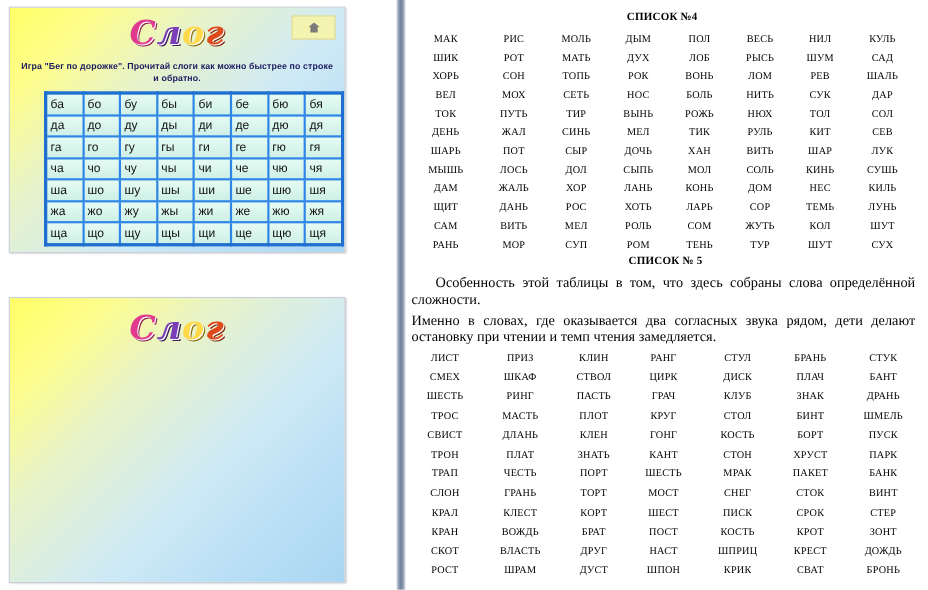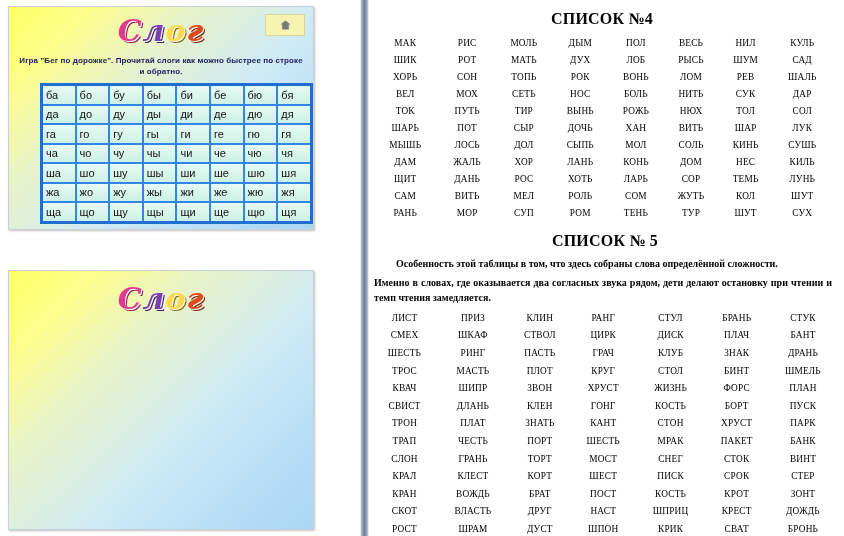--- a/index.html
+++ b/index.html
@@ -83,29 +83,28 @@
     color:#111;
     padding:0 0 0 3px;
     background:linear-gradient(to bottom,#e6fbf4,#cdf0e6);
     font-family:"Liberation Sans",sans-serif;
   }
 
   
   .list-block{position:relative;font-family:"Liberation Serif","DejaVu Serif",serif;}
   .list-title{
     text-align:center;
-    font-size:16px;font-weight:bold;color:#000;
+    font-size:10px;font-weight:bold;color:#000;
     margin:0 0 6px 0;
     letter-spacing:.2px;
   }
   .list-note{
-    font-size:10px;color:#000;line-height:15px;
+    font-size:13px;color:#000;line-height:15px;
     text-align:justify;
     margin:0 6px 4px 2px;
-    font-weight:bold;
   }
   .list-note .indent{display:inline-block;width:22px;}
   .word-grid{width:100%;border-collapse:collapse;}
   .word-grid td{
     text-align:center;
     font-size:9.3px;
     color:#000;
     padding:0;
     height:17px;
     letter-spacing:.2px;
@@ -275,20 +274,30 @@
               <td>ТОК</td>
               <td>ПУТЬ</td>
               <td>ТИР</td>
               <td>ВЫНЬ</td>
               <td>РОЖЬ</td>
               <td>НЮХ</td>
               <td>ТОЛ</td>
               <td>СОЛ</td>
             </tr>
             <tr>
+              <td>ДЕНЬ</td>
+              <td>ЖАЛ</td>
+              <td>СИНЬ</td>
+              <td>МЕЛ</td>
+              <td>ТИК</td>
+              <td>РУЛЬ</td>
+              <td>КИТ</td>
+              <td>СЕВ</td>
+            </tr>
+            <tr>
               <td>ШАРЬ</td>
               <td>ПОТ</td>
               <td>СЫР</td>
               <td>ДОЧЬ</td>
               <td>ХАН</td>
               <td>ВИТЬ</td>
               <td>ШАР</td>
               <td>ЛУК</td>
             </tr>
             <tr>
@@ -381,29 +390,20 @@
             <tr>
               <td>ТРОС</td>
               <td>МАСТЬ</td>
               <td>ПЛОТ</td>
               <td>КРУГ</td>
               <td>СТОЛ</td>
               <td>БИНТ</td>
               <td>ШМЕЛЬ</td>
             </tr>
             <tr>
-              <td>КВАЧ</td>
-              <td>ШИПР</td>
-              <td>ЗВОН</td>
-              <td>ХРУСТ</td>
-              <td>ЖИЗНЬ</td>
-              <td>ФОРС</td>
-              <td>ПЛАН</td>
-            </tr>
-            <tr>
               <td>СВИСТ</td>
               <td>ДЛАНЬ</td>
               <td>КЛЕН</td>
               <td>ГОНГ</td>
               <td>КОСТЬ</td>
               <td>БОРТ</td>
               <td>ПУСК</td>
             </tr>
             <tr>
               <td>ТРОН</td>

